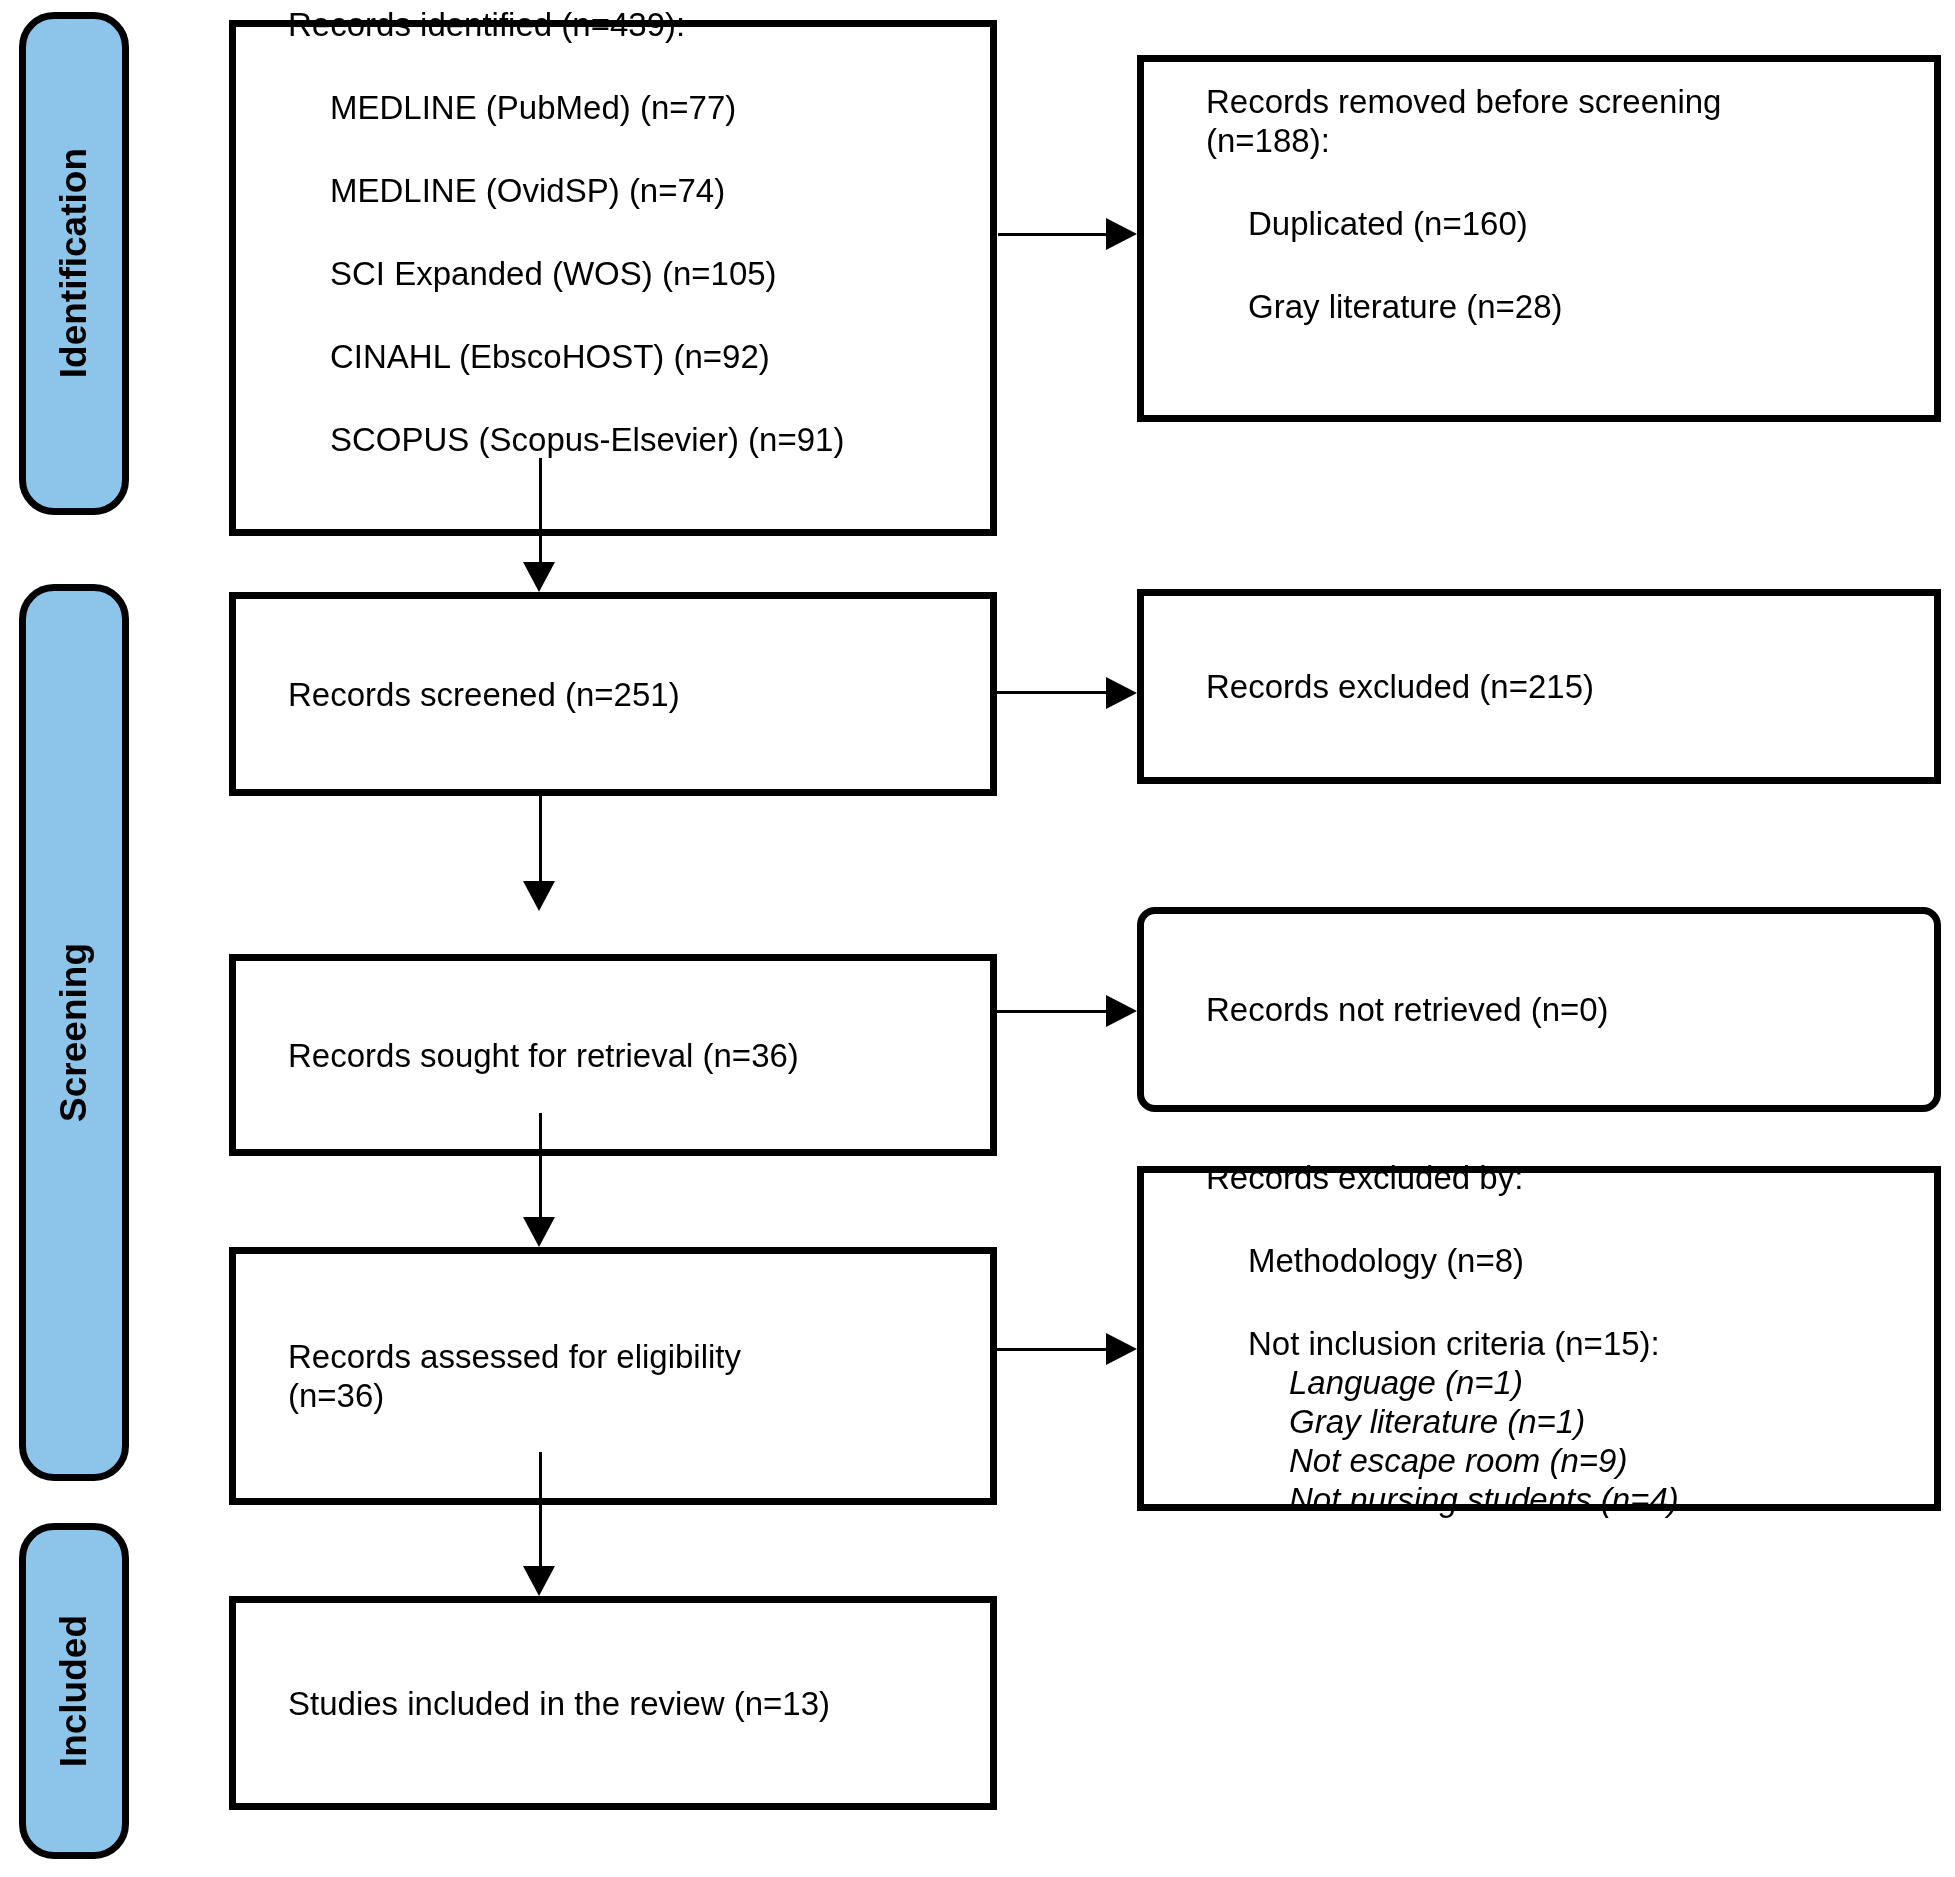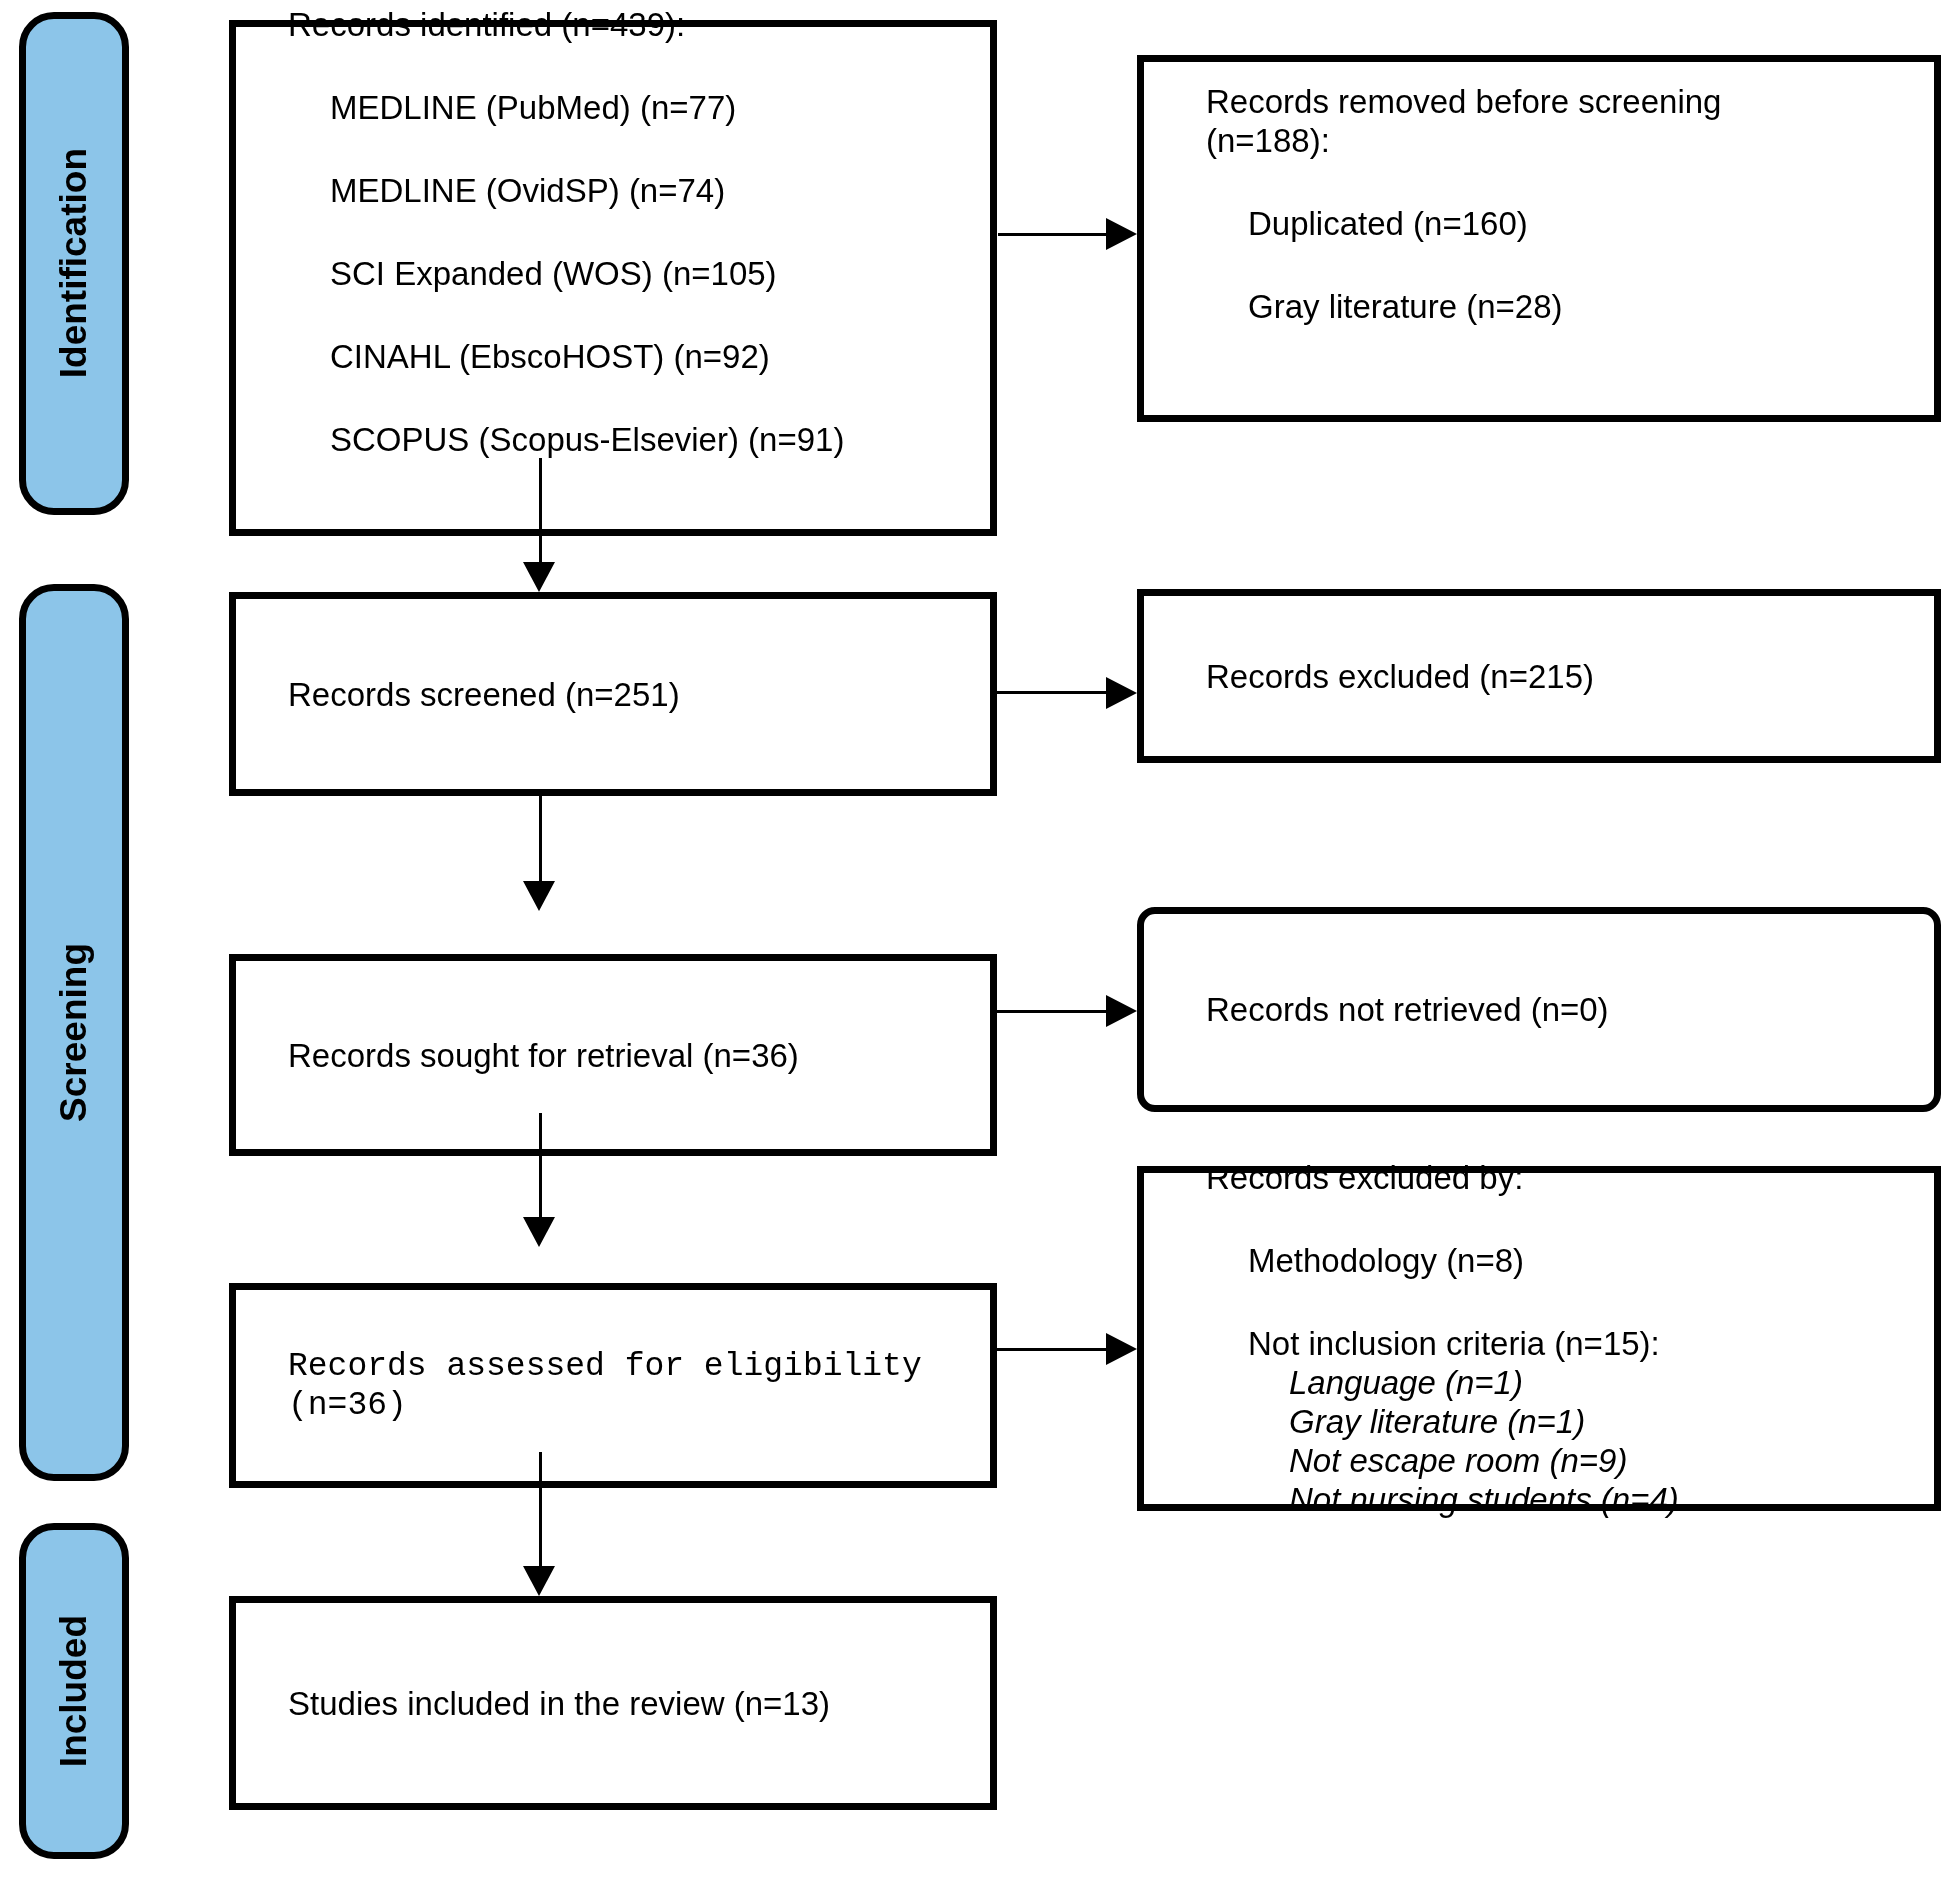--- a/index.html
+++ b/index.html
@@ -56,24 +56,24 @@
   .ind1 { padding-left: 42px; margin-top: 44px; }
   .ind2 { padding-left: 83px; }
   .italic { font-style: italic; }
 
   .lcol { left: 229px;  width: 768px; padding-left: 52px; padding-right: 18px; }
   .rcol { left: 1137px; width: 804px; padding-left: 62px; padding-right: 18px; }
 
   #box-identified    { top: 19.6px;   height: 516px; padding-bottom: 92px; }
   #box-removed       { top: 55px;   height: 367px; padding-bottom: 69px; }
   #box-screened      { top: 592px;  height: 204px; }
-  #box-excluded      { top: 589px;  height: 174px; }
+  #box-excluded      { top: 589px;  height: 195px; }
   #box-sought        { top: 954px; height: 202px; }
   #box-not-retrieved { top: 907px; height: 205px; border-radius: 18px; }
-  #box-assessed      { top: 1283px; height: 205px; font-family: Liberation Mono, monospace; }
+  #box-assessed      { top: 1247px; height: 258px; }
   #box-excluded-by   { top: 1166px; height: 345px; }
   #box-included      { top: 1596px; height: 214px; }
 
   
   .hline {
     position: absolute;
     height: 3px;
     background: #000;
   }
   .vline {

